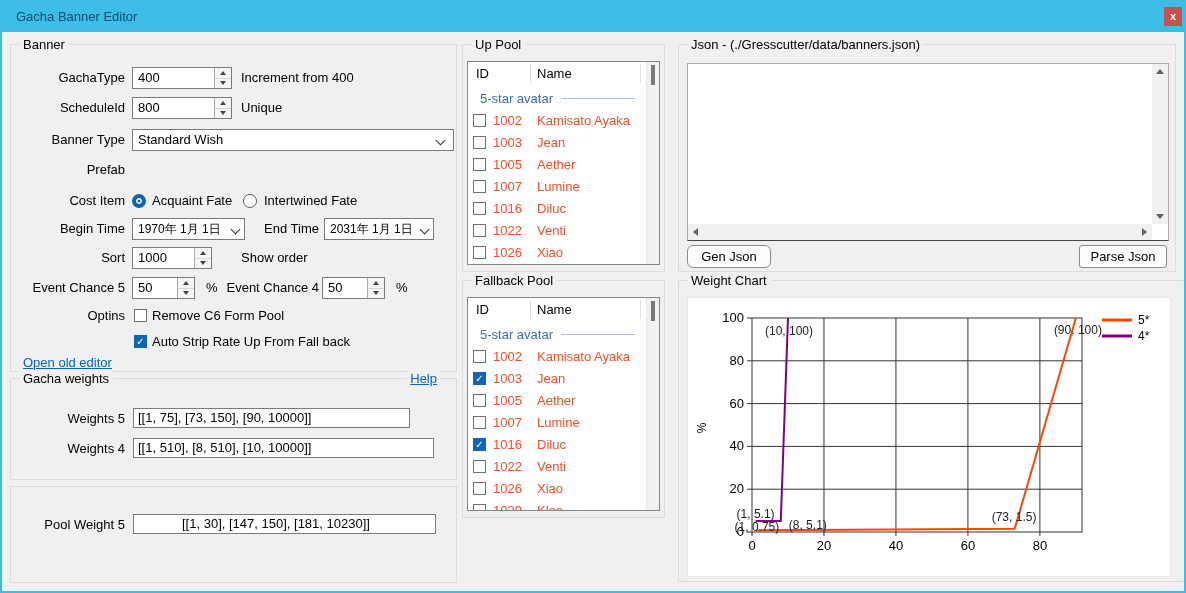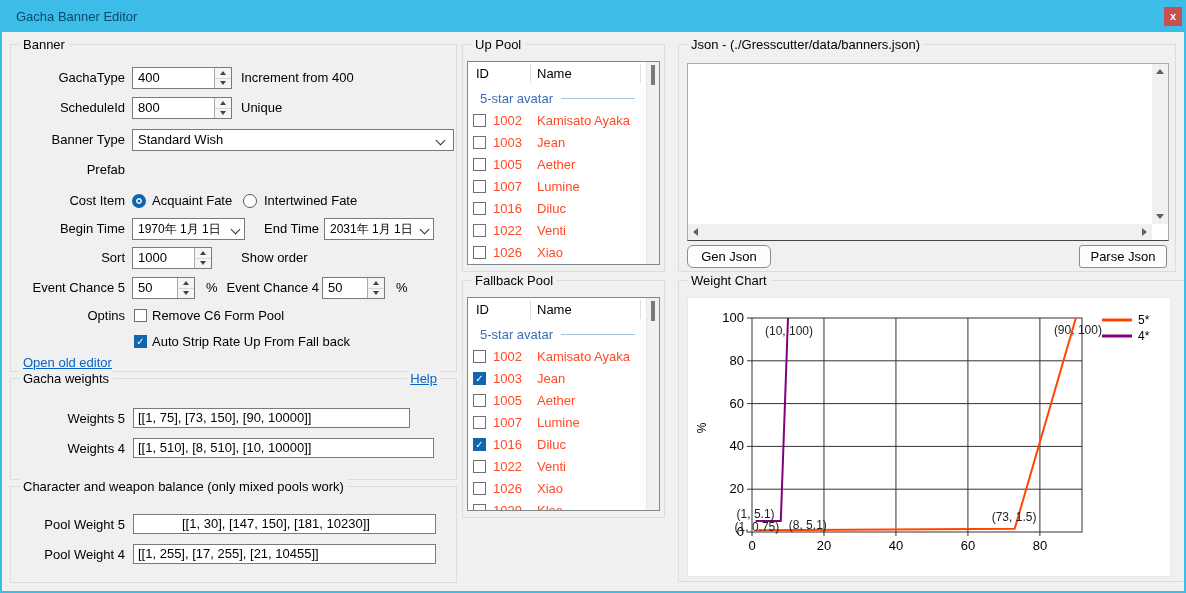--- a/index.html
+++ b/index.html
@@ -207,28 +207,23 @@
       <span class="flabel">Weights 5</span>
       <div class="textinput" style="left:114px;width:277px;"><span>[[1, 75], [73, 150], [90, 10000]]</span></div>
     </div>
     <div class="frow" style="top:59px;">
       <span class="flabel">Weights 4</span>
       <div class="textinput" style="left:114px;width:301px;"><span>[[1, 510], [8, 510], [10, 10000]]</span></div>
     </div>
   </div>
 
   <div class="group" style="left:10px;top:486px;width:447px;height:97px;">
-    <span class="group-label">Character and weapon balance (only mixed pools work)</span>
     <div class="frow" style="top:27px;">
       <span class="flabel">Pool Weight 5</span>
       <div class="textinput" style="left:114px;width:303px;padding-left:48px;"><span>[[1, 30], [147, 150], [181, 10230]]</span></div>
-    </div>
-    <div class="frow" style="top:57px;">
-      <span class="flabel">Pool Weight 4</span>
-      <div class="textinput" style="left:114px;width:303px;"><span>[[1, 255], [17, 255], [21, 10455]]</span></div>
     </div>
   </div>
 
   <div class="group" style="left:462px;top:44px;width:203px;height:228px;">
     <span class="group-label">Up Pool</span>
     <div class="list">
       <div class="list-header">
         <span class="col-id">ID</span>
         <span class="col-name">Name</span>
         <i class="hsep" style="left:62px;"></i>

